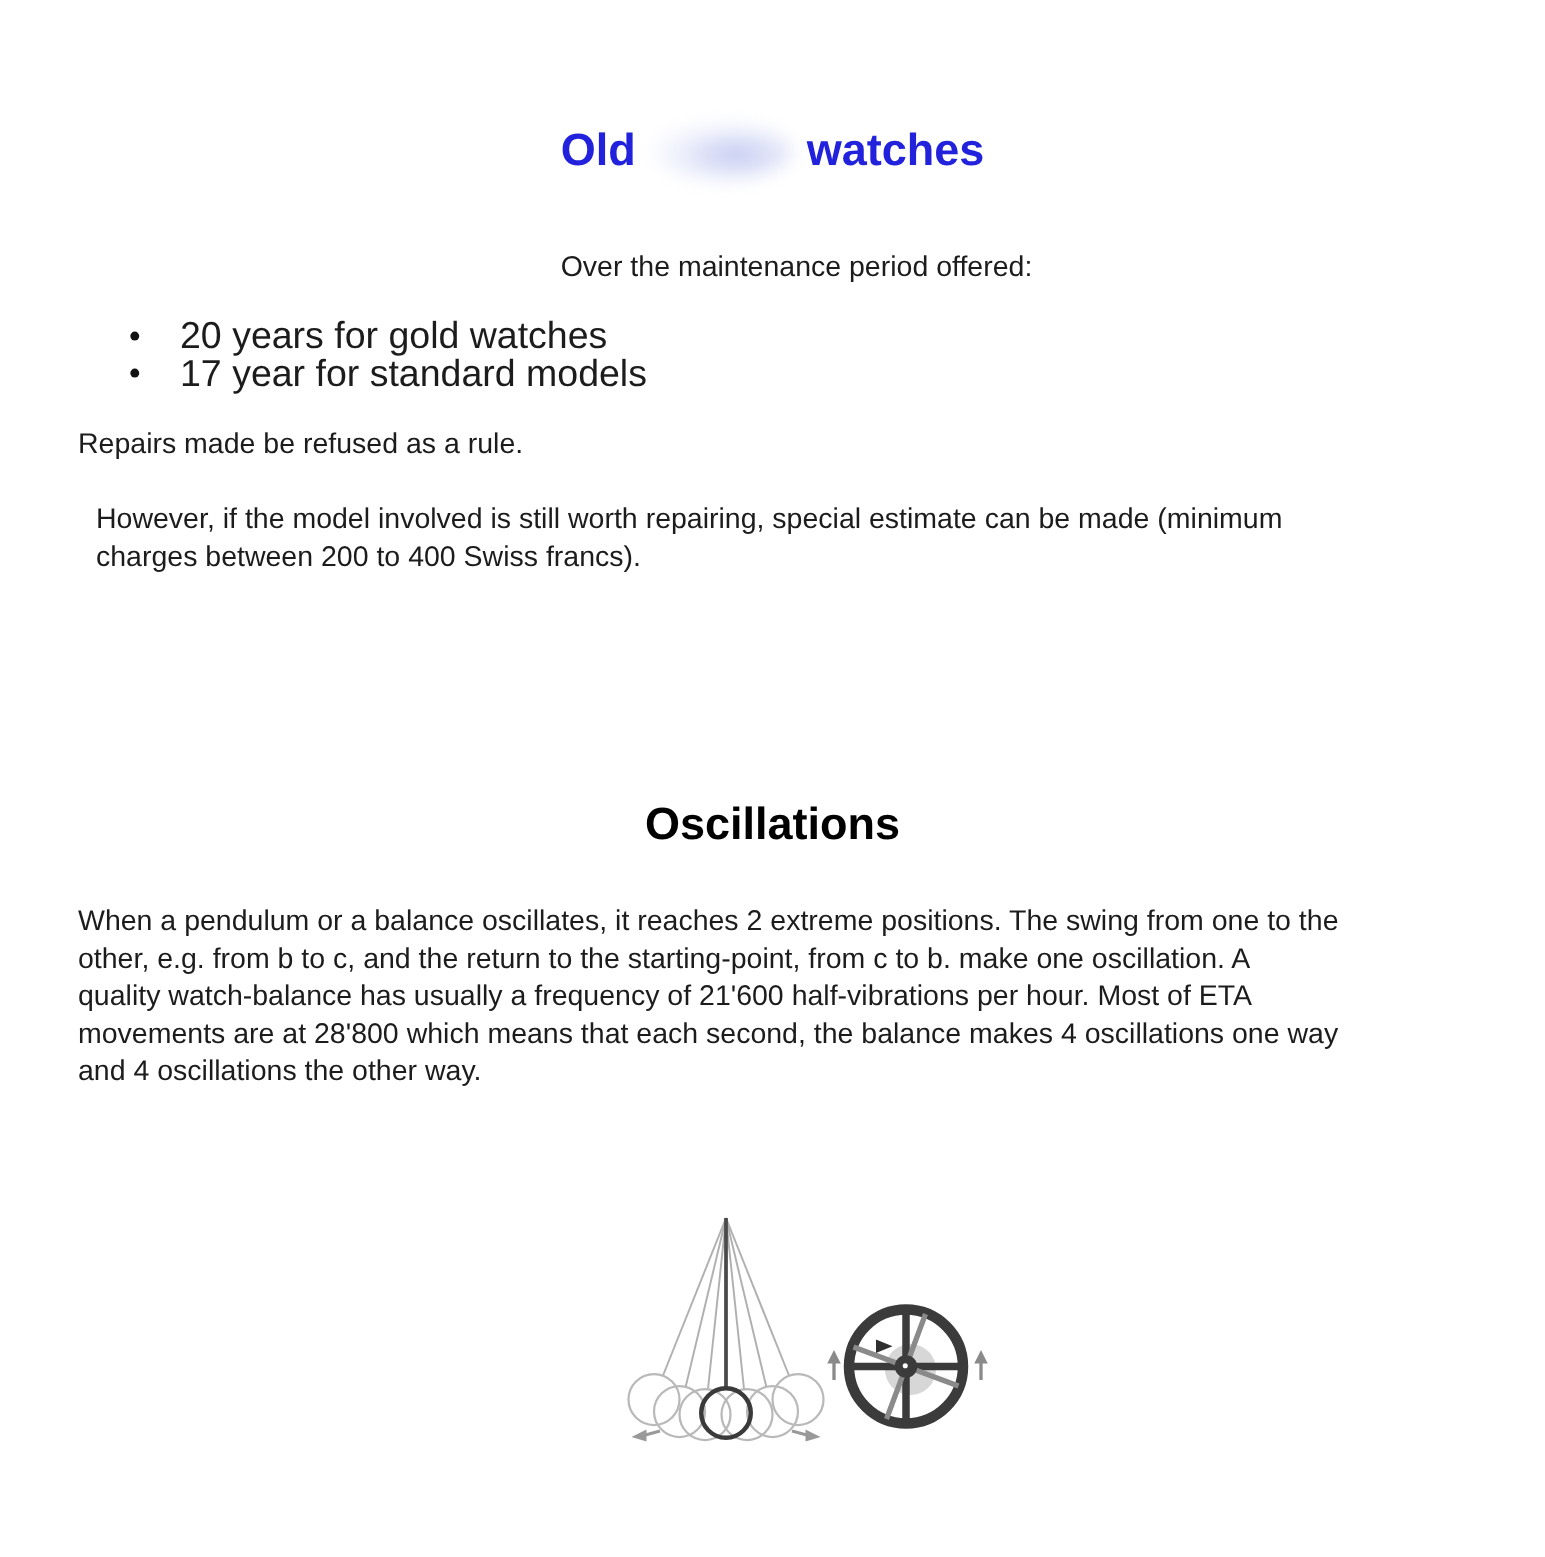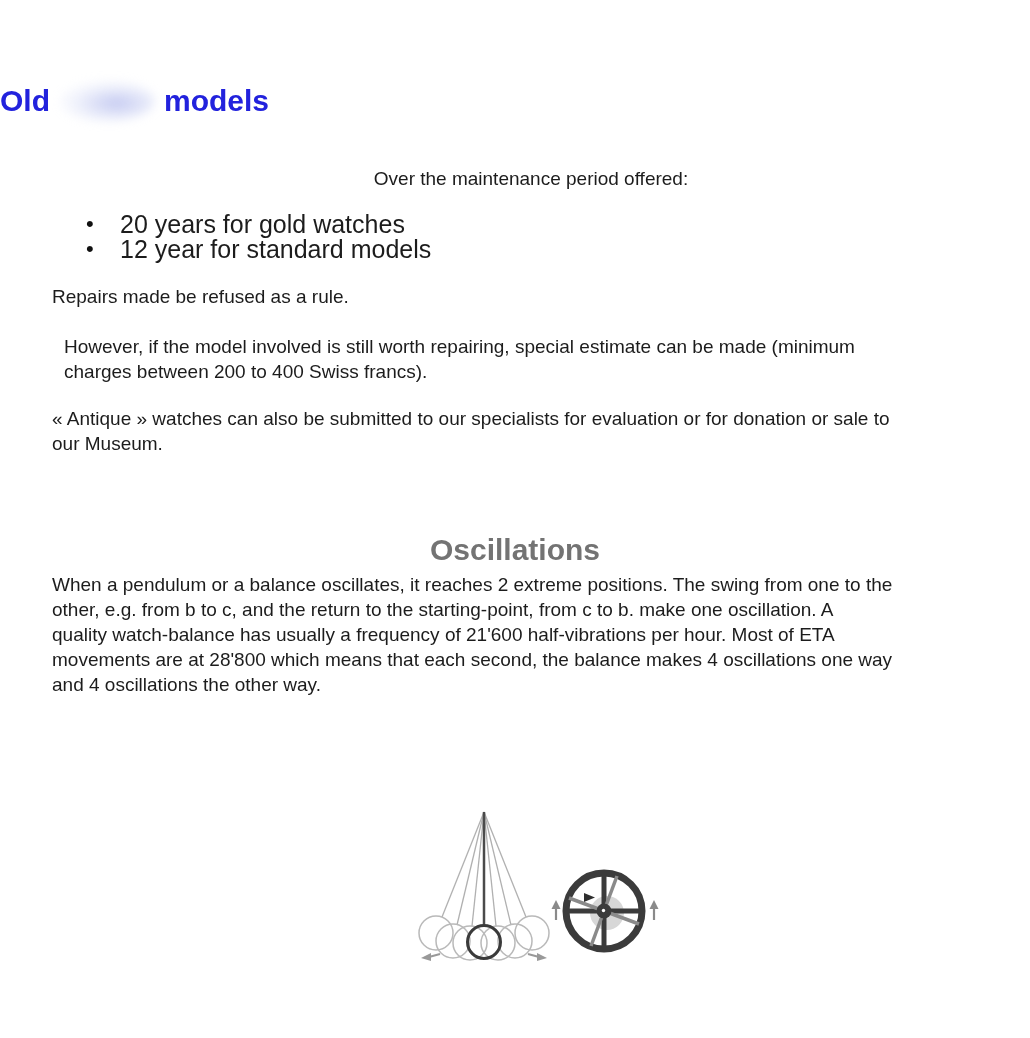--- a/index.html
+++ b/index.html
@@ -11,21 +11,21 @@
     font-family:"Liberation Sans","DejaVu Sans",sans-serif;
     color:#1c1c1c;
     overflow:hidden;
   }
   .h1{
     position:absolute;
     top:80px;
     left:0;
     width:100%;
     display:flex;
-    justify-content:flex-start;
+    justify-content:center;
     align-items:center;
     font-size:30px;
     font-weight:bold;
     color:#2222dd;
     line-height:34px;
   }
   .blur-blob{
     display:inline-block;
     width:96px;
     height:42px;
@@ -78,57 +78,55 @@
   .para-estimate{top:334px;margin-left:12px;}
   .para-antique{top:406px;}
   .h2{
     position:absolute;
     top:533px;
     left:0;
     width:100%;
     text-align:center;
     font-size:30px;
     font-weight:bold;
-    color:#737373;
+    color:#000000;
     line-height:34px;
   }
-  .para-oscillations{top:572px;}
+  .para-oscillations{top:602px;}
   .art{
     position:absolute;
     top:793px;
     left:410px;
     width:270px;
     height:192px;
   }
 </style>
 </head>
 <body>
 
 <div class="page">
 
   <div class="h1">
     <span>Old</span>
     <span class="blur-blob"></span>
-    <span>models</span>
+    <span>watches</span>
   </div>
 
   <div class="subtitle">Over the maintenance period offered:</div>
 
   <ul class="bullets">
     <li>20 years for gold watches</li>
-    <li>12 year for standard models</li>
+    <li>17 year for standard models</li>
   </ul>
 
   <div class="para para-refusal">Repairs made be refused as a rule.</div>
 
   <div class="para para-estimate">However, if the model involved is still worth repairing, special estimate can be made (minimum
 charges between 200 to 400 Swiss francs).</div>
 
-  <div class="para para-antique">« Antique » watches can also be submitted to our specialists for evaluation or for donation or sale to
-our Museum.</div>
 
   <div class="h2">Oscillations</div>
 
   <div class="para para-oscillations">When a pendulum or a balance oscillates, it reaches 2 extreme positions. The swing from one to the
 other, e.g. from b to c, and the return to the starting-point, from c to b. make one oscillation. A
 quality watch-balance has usually a frequency of 21'600 half-vibrations per hour. Most of ETA
 movements are at 28'800 which means that each second, the balance makes 4 oscillations one way
 and 4 oscillations the other way.</div>
 
   <svg class="art" viewBox="0 0 270 192">

